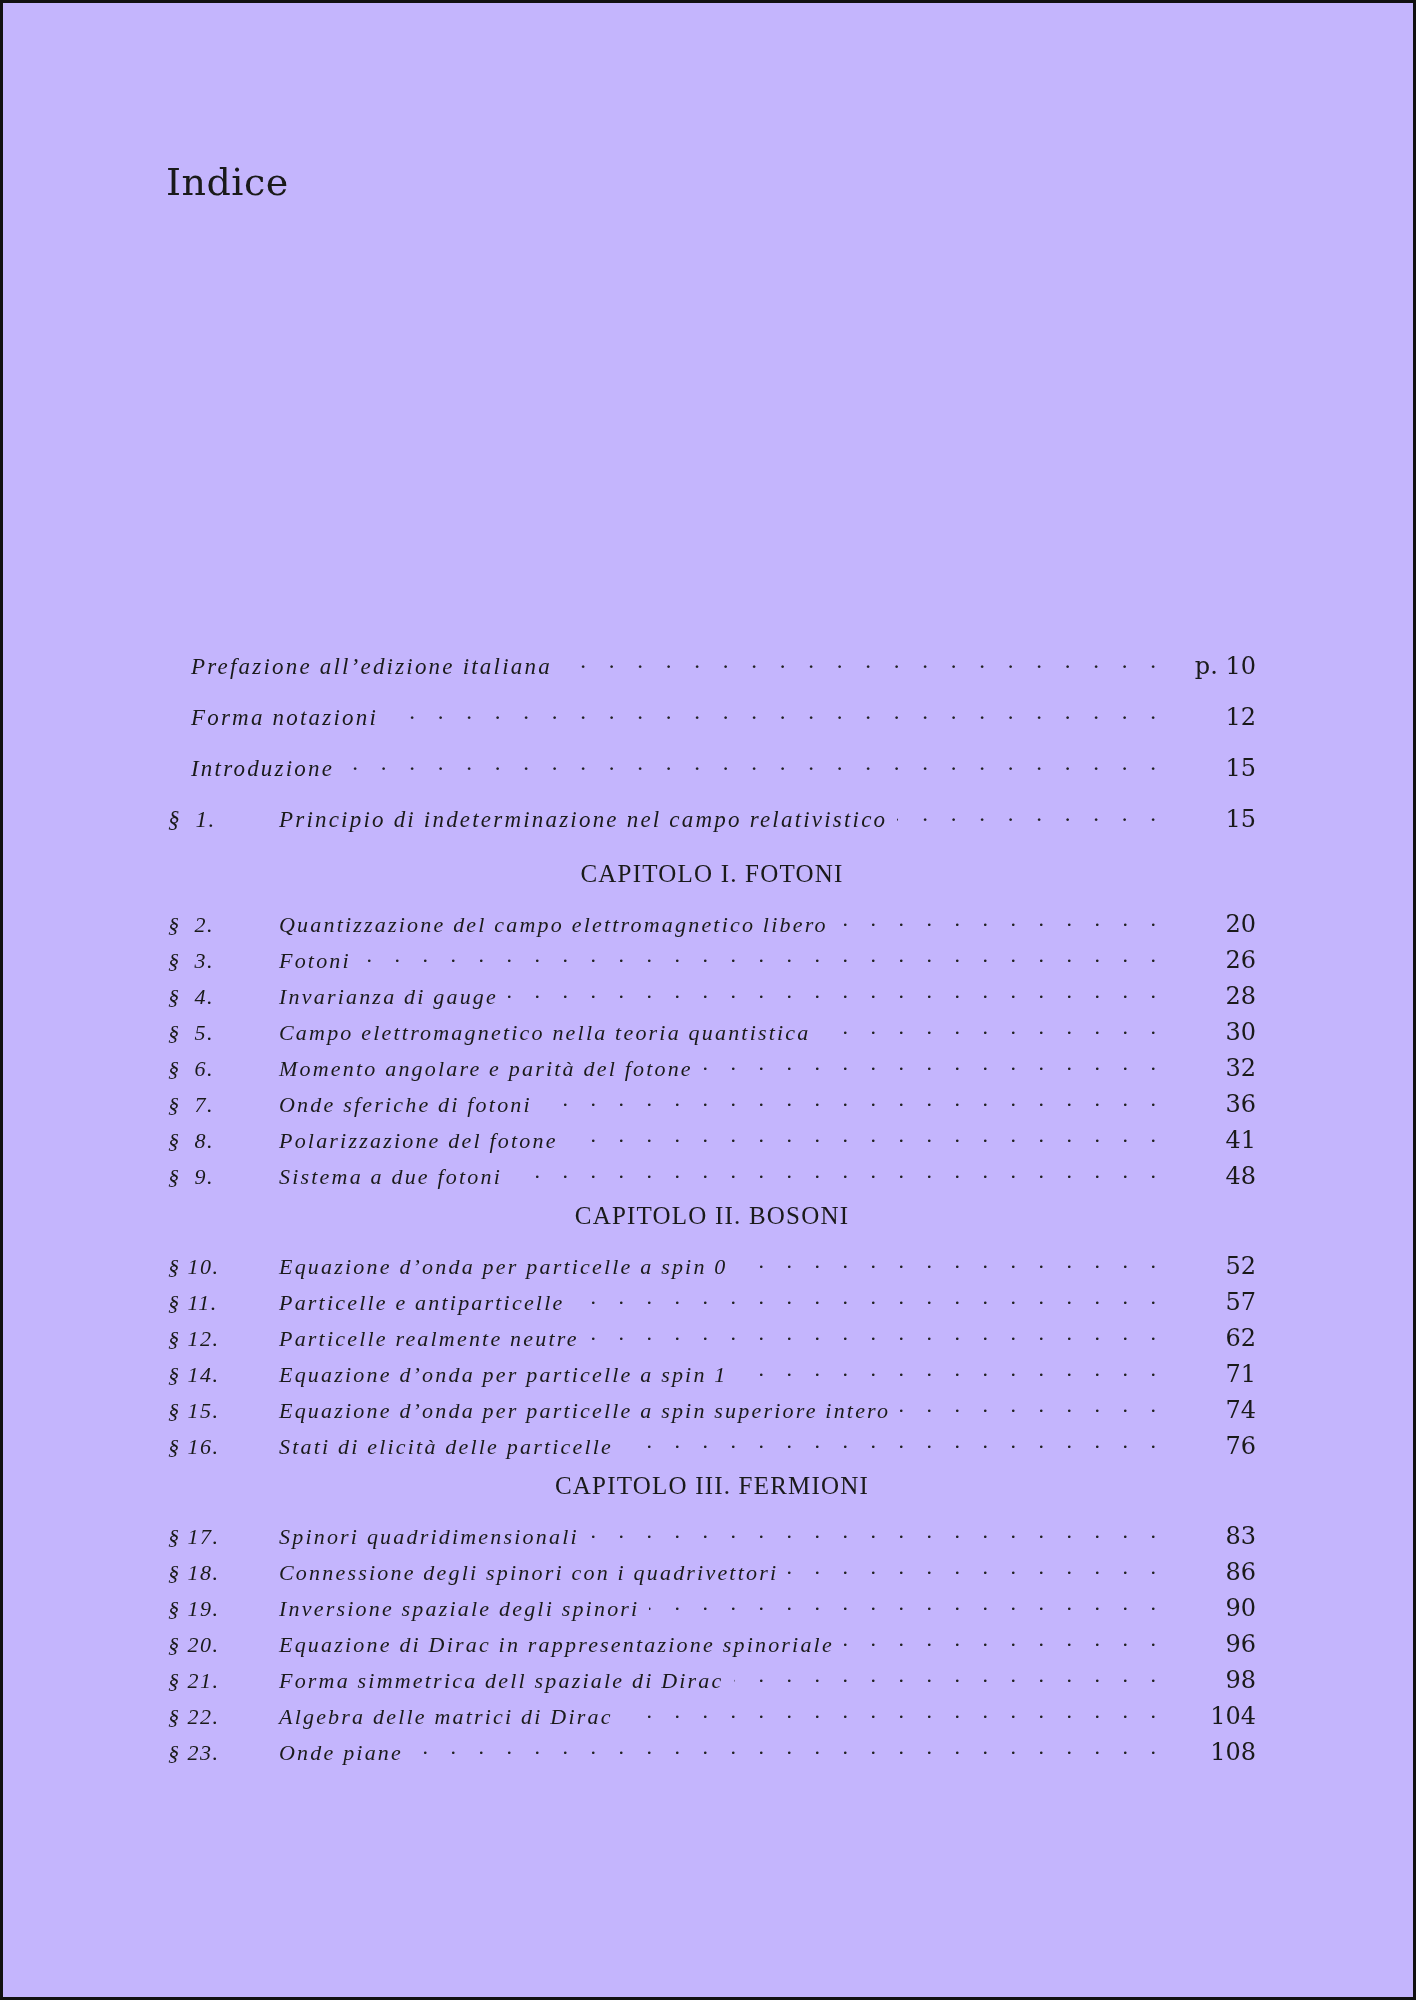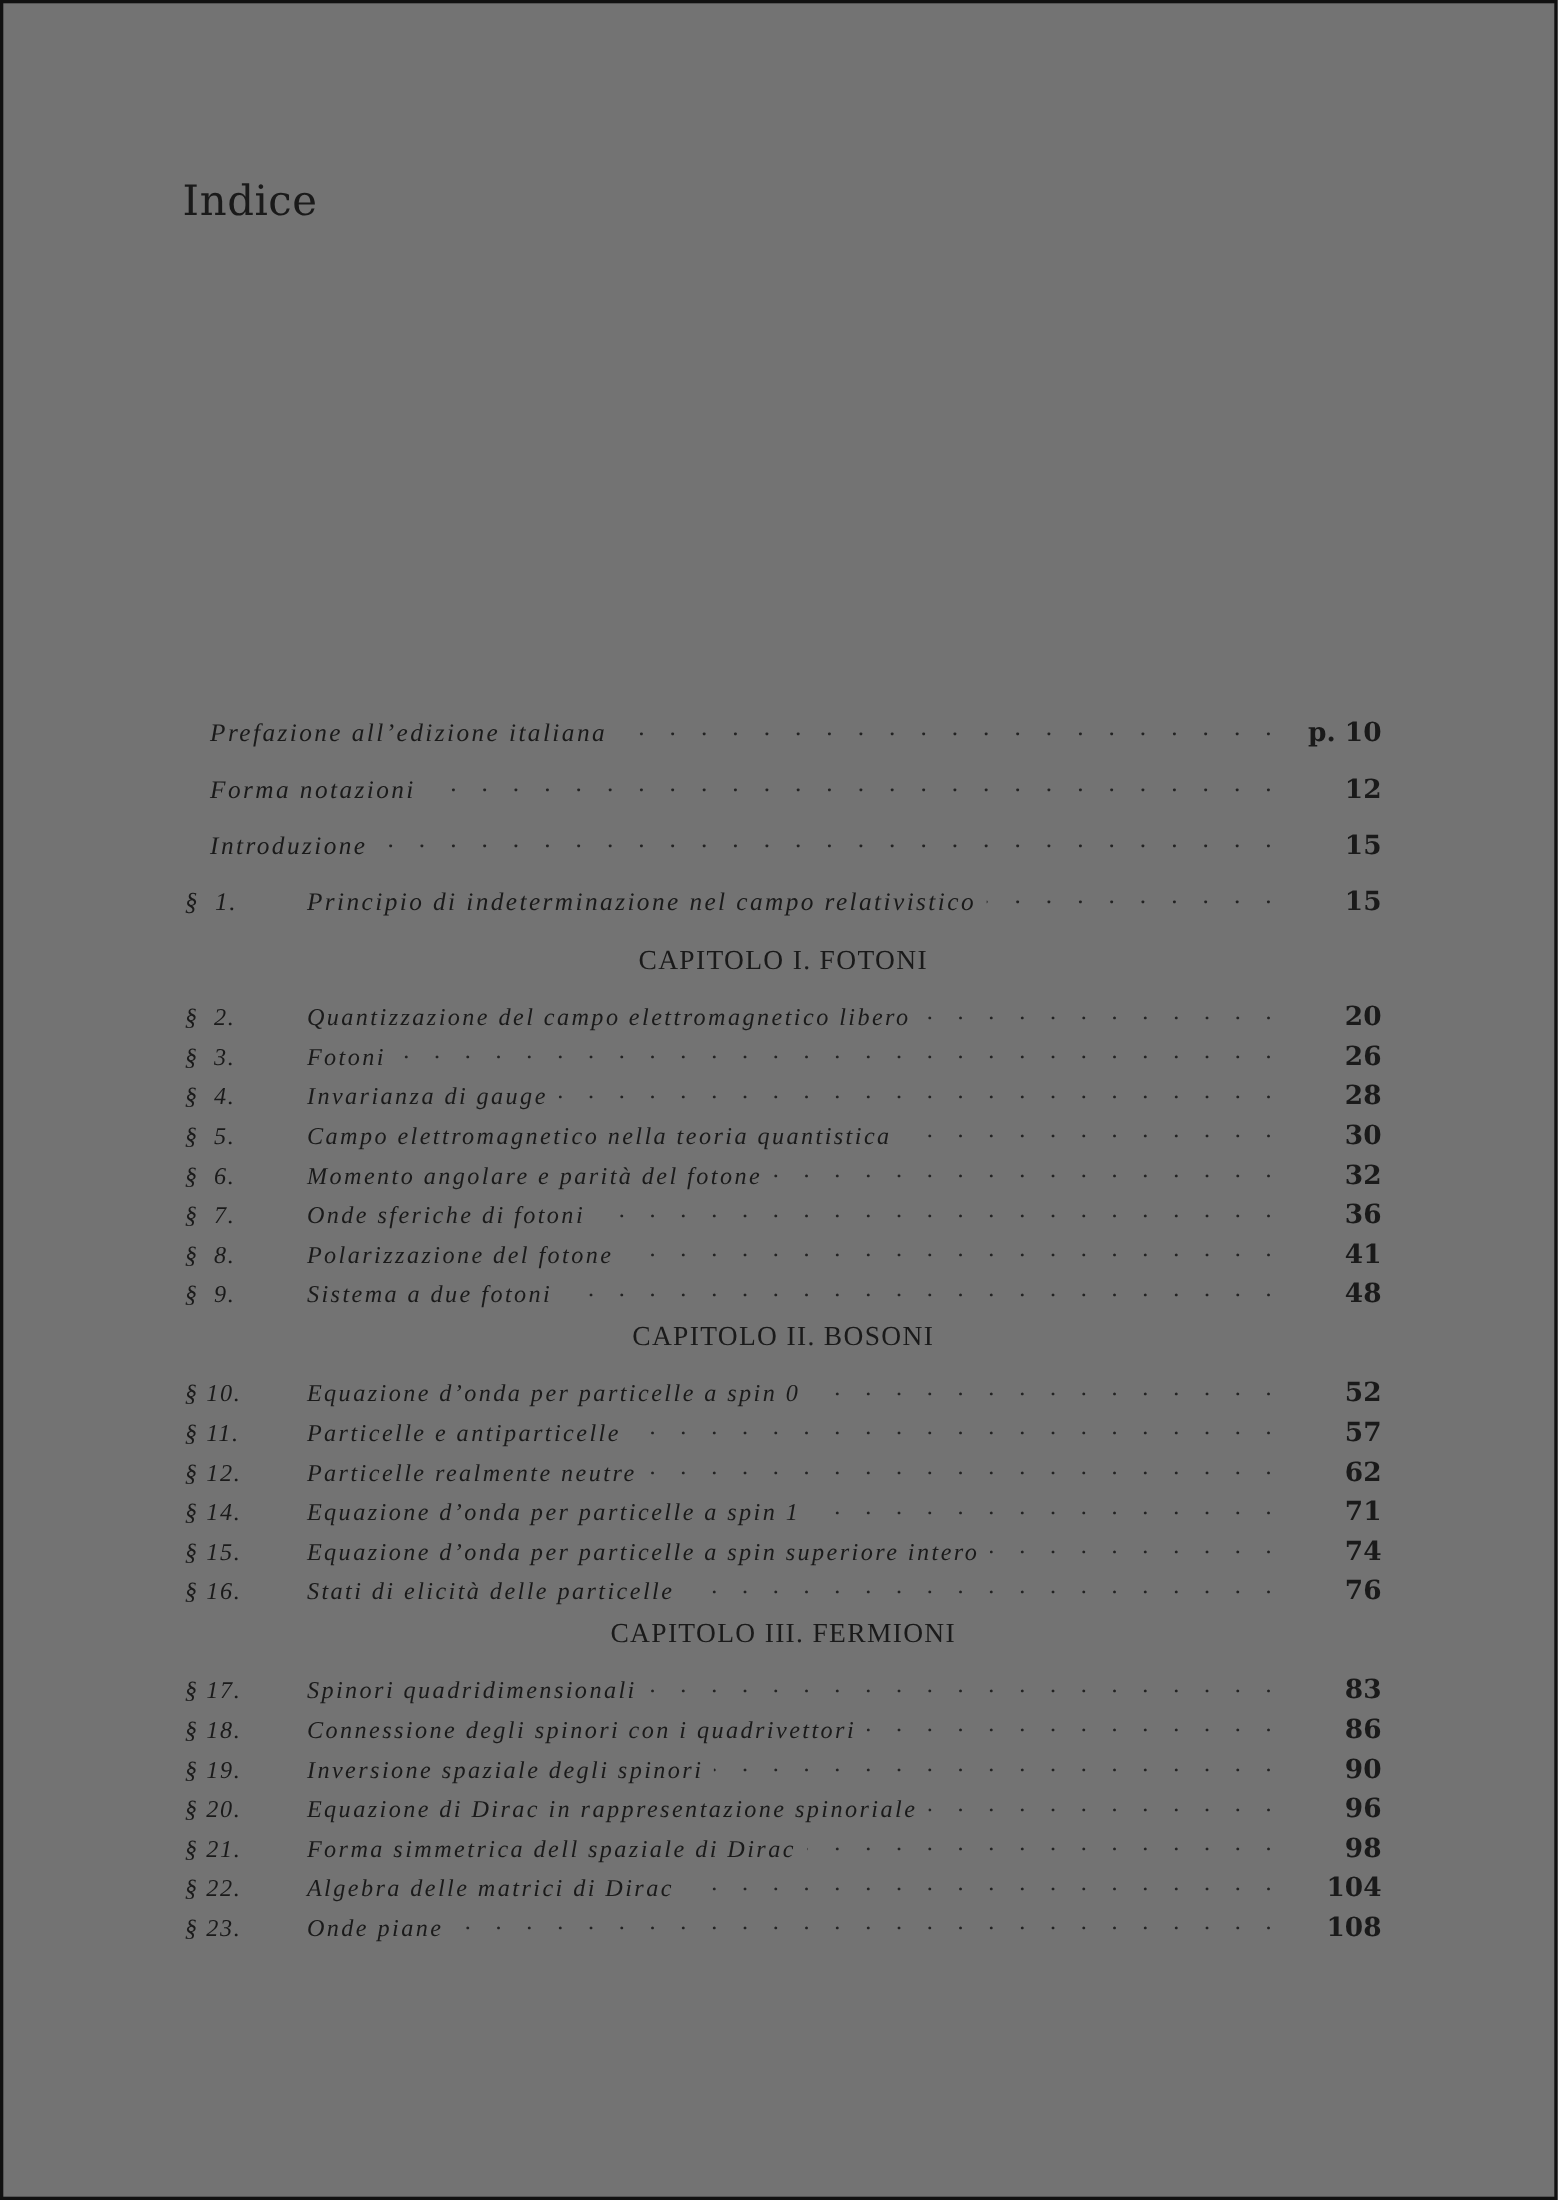--- a/index.html
+++ b/index.html
@@ -2,21 +2,21 @@
 <html><head>
   <meta charset="utf-8">
   <style>
     html, body { margin: 0; padding: 0; background: #ffffff; }
     body { width: 1416px; height: 2000px; position: relative; overflow: hidden; }
     .page {
       position: absolute; left: 0; top: 0;
       width: 1416px; height: 2000px;
       box-sizing: border-box;
       border: 3px solid #111111;
-      background: #737373;
+      background: #c4b5fd;
       font-family: "DejaVu Serif", "Liberation Serif", serif;
       color: #1a1a1a;
     }
     .title {
       position: absolute; left: 163px; top: 132px;
       font-size: 38px; letter-spacing: 0.5px;
       font-family: "DejaVu Serif", "Liberation Serif", serif;
       font-weight: normal;
     }
     .toc {
@@ -48,21 +48,20 @@
     .dots::before {
       content: ". . . . . . . . . . . . . . . . . . . . . . . . . . . . . . . . . . . . . . . . . . . . . . . . . . . . . . . . . . . . . . . . . . . . . . . . . . . . . . . . . . . . . . . . . . . . . . . . . . . . . .";
       word-spacing: 17px; letter-spacing: 0;
       float: right;
     }
     .page-num {
       flex: 0 0 90px; width: 90px; text-align: right;
       font-style: normal; font-size: 24px;
       font-family: "DejaVu Serif", "Liberation Serif", serif;
       letter-spacing: 0;
-      font-weight: bold;
     }
     .chapter {
       font-size: 25px; letter-spacing: 1.2px;
       font-family: "Liberation Serif", "DejaVu Serif", serif;
       height: 36px; line-height: 36px;
       margin-top: 14px; margin-bottom: 14px;
     }
     .chapter:first-of-type { margin-top: 4px; text-align: center; }
     .group { margin-bottom: 0; }
   </style>

